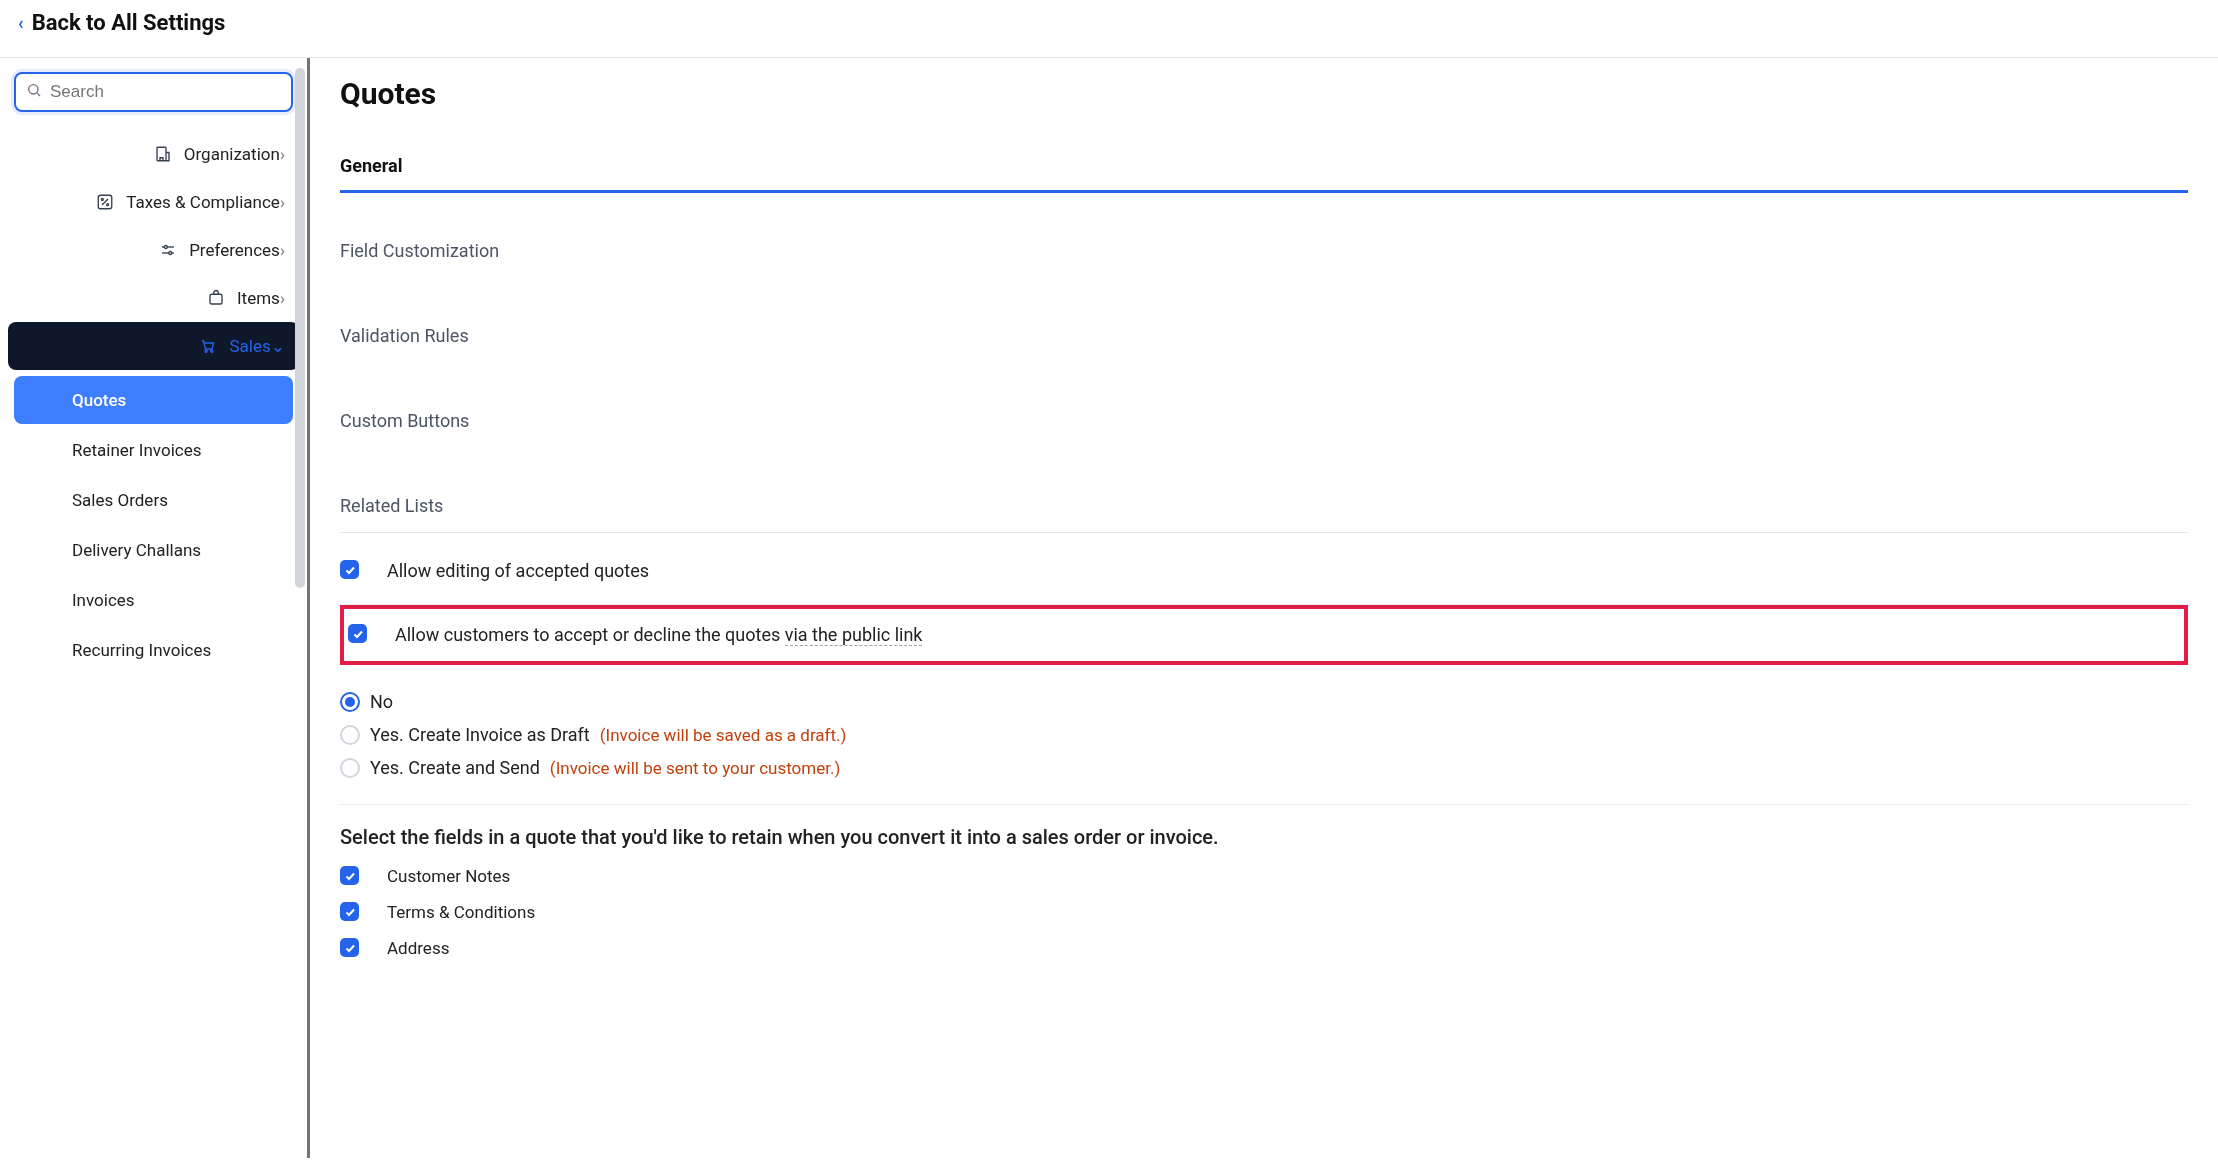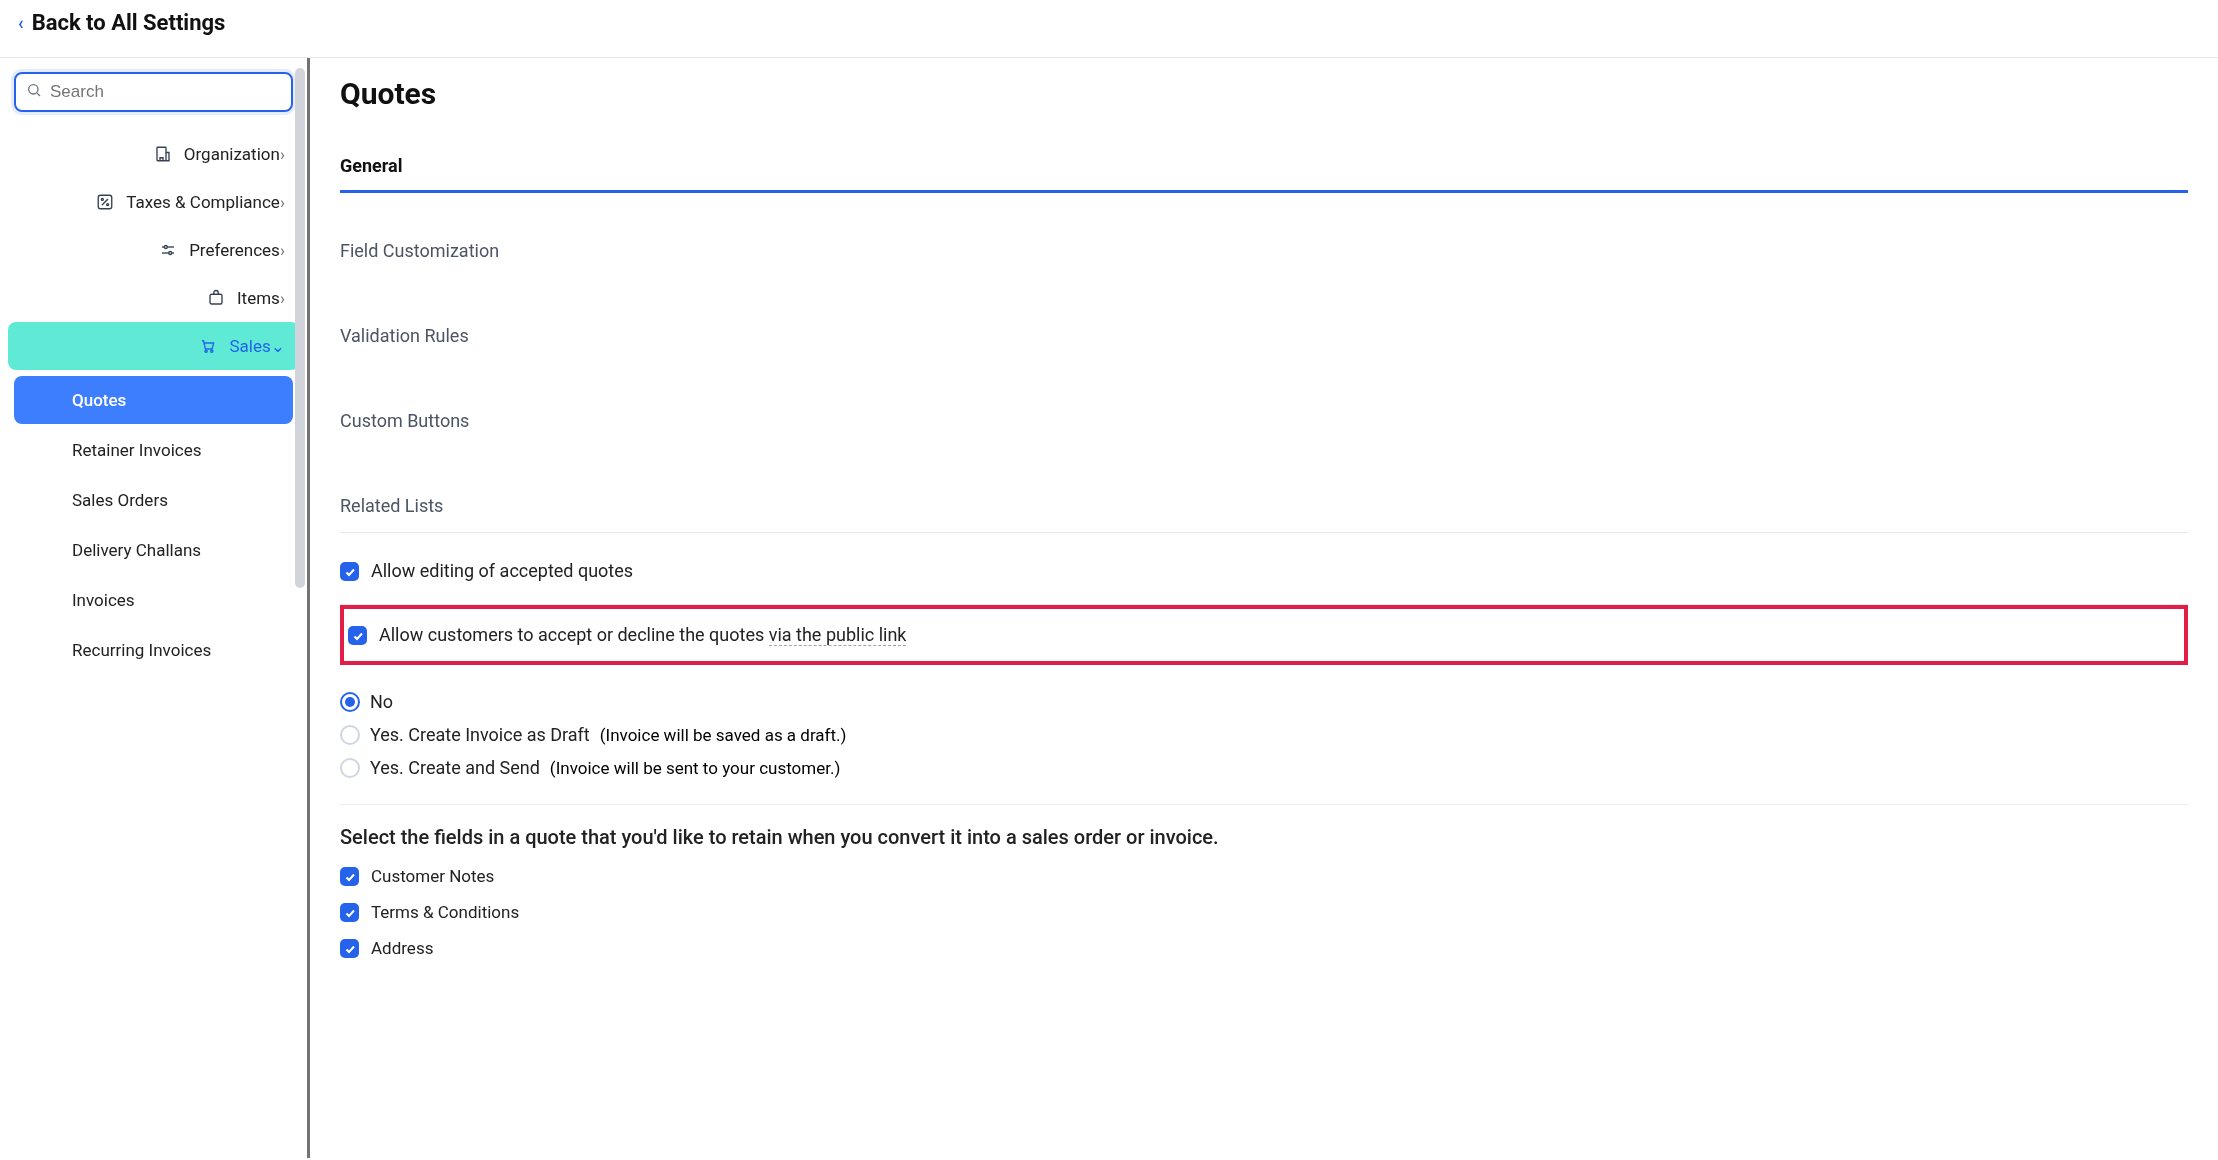--- a/index.html
+++ b/index.html
@@ -12,52 +12,52 @@
 .layout { display: flex; height: calc(100vh - 60px); }
 .sidebar { width: 310px; border-right: 3px solid #737373; padding: 14px 8px 14px 8px; position: relative; }
 .scroll-thumb { position: absolute; right: 2px; top: 10px; width: 10px; height: 520px; background: #d1d5db; border-radius: 5px; }
 .search-wrap { margin: 0 6px 18px 6px; border: 2px solid #2563eb; border-radius: 8px; display: flex; align-items: center; padding: 8px 10px; gap: 8px; box-shadow: 0 0 0 3px rgba(37,99,235,0.12); }
 .search-wrap input { border: none; outline: none; font-size: 17px; color: #555; width: 100%; }
 .search-icon { flex-shrink: 0; }
 
 .nav-group { display: flex; align-items: center; justify-content: flex-end; padding: 14px 14px; cursor: pointer; border-radius: 8px; font-size: 17px; color: #222; }
 .nav-group .ng-left { display: flex; align-items: center; gap: 12px; }
 .nav-group .ng-right { color: #6b7280; }
-.nav-group.active { background: #5eead4; color: #2563eb; }
+.nav-group.active { background: #0f172a; color: #2563eb; }
 .nav-group.active .ng-right { color: #2563eb; }
 .nav-group .ico { width: 18px; height: 18px; display: inline-flex; align-items: center; justify-content: center; flex-shrink: 0; }
 
 .subnav { padding: 4px 0 0 0; }
 .subnav-item { display: block; padding: 14px 14px 14px 58px; cursor: pointer; font-size: 17px; color: #222; border-radius: 8px; margin: 2px 6px; }
 .subnav-item.selected { background: #3d7eff; color: #fff; font-weight: 500; }
 
 .main { flex: 1; padding: 18px 30px 30px 30px; overflow-y: auto; }
 .page-title { font-size: 30px; font-weight: 700; margin-bottom: 34px; }
 
 .tabs { display: flex; gap: 38px; border-bottom: 1px solid #e5e7eb; margin-bottom: 4px; flex-direction: column; }
 .tab { padding: 10px 0 14px 0; font-size: 18px; color: #4b5563; cursor: pointer; border-bottom: 3px solid transparent; margin-bottom: -1px; }
 .tab.active { color: #111; font-weight: 700; border-bottom-color: #2563eb; }
 
 .section { padding: 20px 0; border-bottom: 1px solid #eceef1; }
 .section:last-child { border-bottom: none; }
 .section.highlight { outline: 4px solid #e11d48; outline-offset: -4px; padding: 16px 8px; border-bottom: 1px solid #eceef1; }
 
-.chk-row { display: flex; align-items: flex-end; gap: 12px; font-size: 18px; color: #222; padding: 3px 0; }
+.chk-row { display: flex; align-items: flex-start; gap: 28px; font-size: 18px; color: #222; padding: 3px 0; }
 .chk { width: 19px; height: 19px; border-radius: 5px; background: #2563eb; display: inline-flex; align-items: center; justify-content: center; flex-shrink: 0; cursor: pointer; }
 .chk svg { display: block; }
 
 .link-dotted { border-bottom: 1px dashed #9ca3af; }
 
 .sec-heading { font-size: 20px; color: #222; margin-bottom: 14px; font-weight: 500; }
 
 .radio-row { display: flex; align-items: center; gap: 10px; font-size: 18px; color: #222; padding: 6px 0; cursor: pointer; }
 .radio { width: 20px; height: 20px; border-radius: 50%; border: 2px solid #cfd6e0; display: inline-flex; align-items: center; justify-content: center; flex-shrink: 0; }
 .radio.checked { border-color: #2563eb; }
 .radio.checked::after { content: ""; width: 10px; height: 10px; border-radius: 50%; background: #2563eb; }
-.radio-hint { color: #000000; font-size: 17px; }
+.radio-hint { color: #c2410c; font-size: 17px; }
 
 .field-list .chk-row { font-size: 17px; margin-bottom: 10px; }
 </style>
 </head>
 <body>
 
 <div class="topbar">
   <div class="back-link">
     <span class="chev">‹</span>
     <span>Back to All Settings</span>

